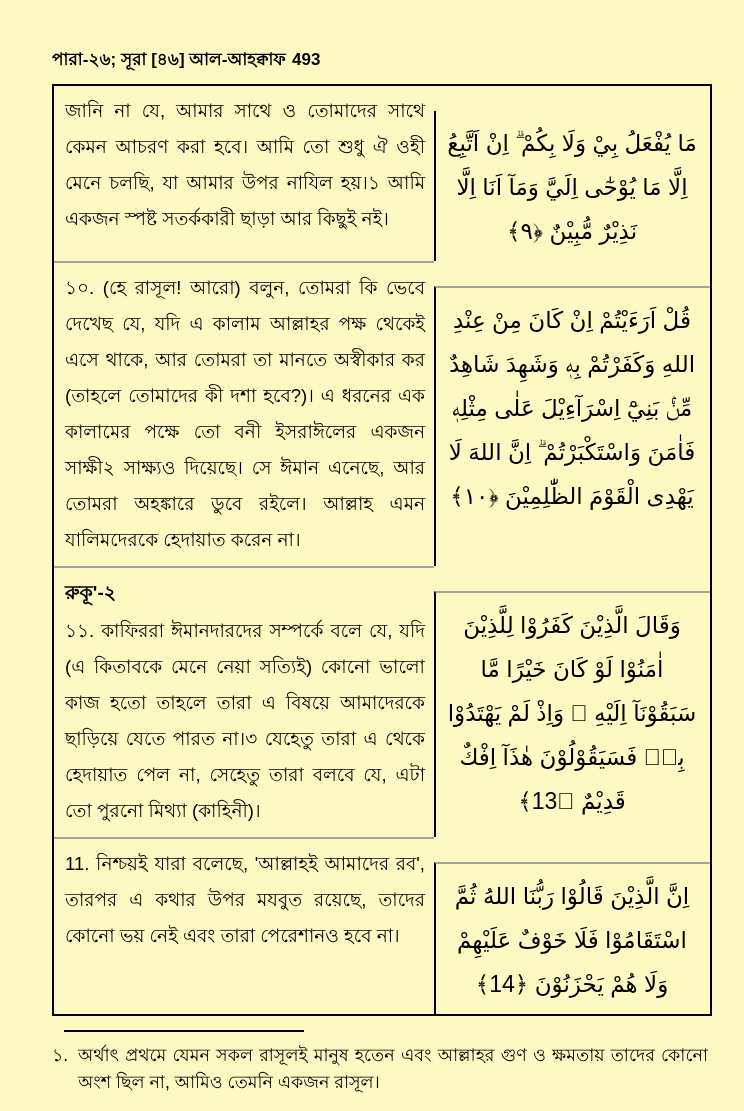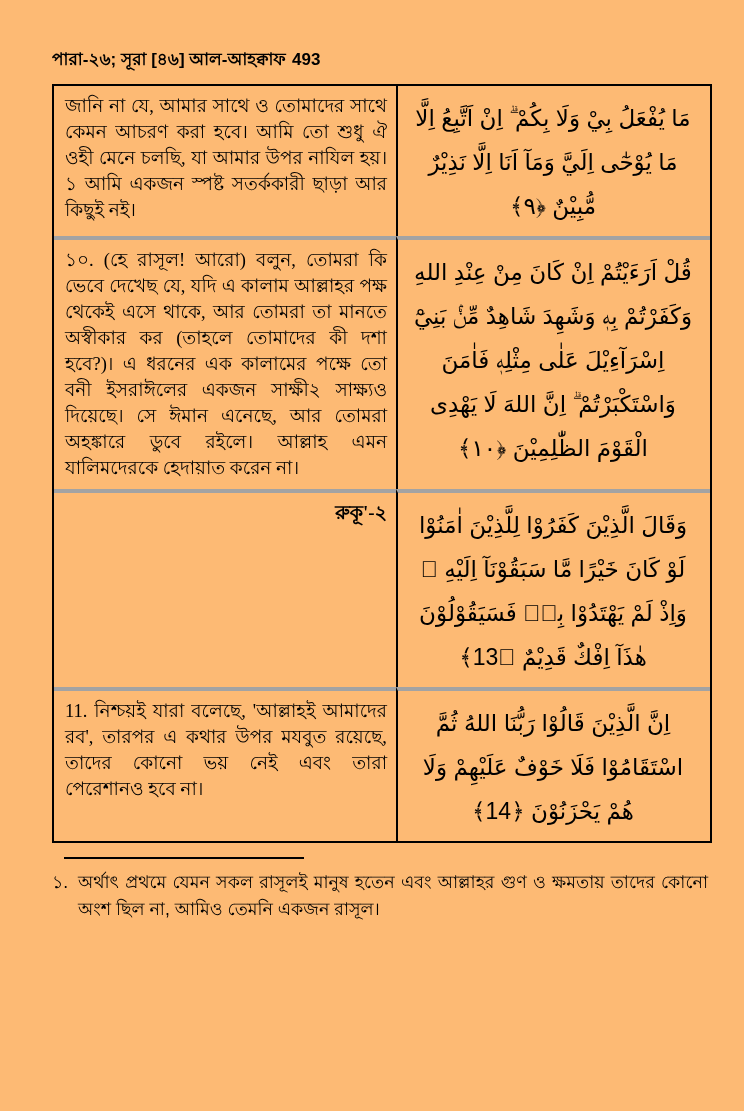--- a/index.html
+++ b/index.html
@@ -7,21 +7,21 @@
     padding: 0;
     background: #ffffff;
     font-family: "Liberation Sans", "DejaVu Sans", sans-serif;
     color: #000000;
   }
   .page {
     position: relative;
     width: 744px;
     height: 1111px;
     margin: 0 auto;
-    background: #fdba74;
+    background: #fef9c3;
     overflow: hidden;
     box-sizing: border-box;
     padding: 50px 36px 20px 52px;
   }
   
   .page-header {
     display: flex;
     align-items: baseline;
     font-size: 17px;
     font-weight: bold;
@@ -32,46 +32,46 @@
   .page-header .h-left  { width: 240px; text-align: left; }
   .page-header .h-page  { width: 100px; text-align: left; }
   .page-header .h-right { flex: 1; text-align: right; }
   
   .verse-table {
     border: 2px solid #000000;
     border-collapse: collapse;
     width: 100%;
   }
   .verse-row { }
-  .verse-row + .verse-row .cell { border-top: 4px solid #a3a3a3; }
+  .verse-row + .verse-row .cell { border-top: 2px solid #a3a3a3; }
   .row-inner { display: flex; align-items: stretch; }
   .cell {
     box-sizing: border-box;
     padding: 7px 9px 8px 11px;
   }
   .cell-bn {
-    width: 342px;
+    width: 380px;
     font-size: 18.5px;
-    line-height: 26px;
+    line-height: 36px;
     text-align: justify;
     font-weight: 500;
-    font-family: Liberation Serif, serif;
   }
   .cell-ar {
     flex: 1;
     border-left: 2px solid #000000;
     direction: rtl;
     font-size: 23px;
     line-height: 44px;
     text-align: center;
     padding: 10px 12px 8px 10px;
     font-weight: 500;
+    margin-top: 25px;
   }
   .ruku-heading {
-    text-align: right;
+    text-align: left;
     font-weight: bold;
     font-size: 19px;
     margin-bottom: 2px;
   }
   
   .footnote-separator {
     width: 240px;
     border: 0;
     border-top: 2.5px solid #000000;
     margin: 14px 0 10px 12px;
@@ -118,20 +118,21 @@
       <div class="row-inner">
         <div class="cell cell-bn">১০. (হে রাসূল! আরো) বলুন, তোমরা কি ভেবে দেখেছ যে, যদি এ কালাম আল্লাহর পক্ষ থেকেই এসে থাকে, আর তোমরা তা মানতে অস্বীকার কর (তাহলে তোমাদের কী দশা হবে?)। এ ধরনের এক কালামের পক্ষে তো বনী ইসরাঈলের একজন সাক্ষী২ সাক্ষ্যও দিয়েছে। সে ঈমান এনেছে, আর তোমরা অহঙ্কারে ডুবে রইলে। আল্লাহ এমন যালিমদেরকে হেদায়াত করেন না।</div>
         <div class="cell cell-ar" lang="ar">قُلْ اَرَءَيْتُمْ اِنْ كَانَ مِنْ عِنْدِ اللهِ وَكَفَرْتُمْ بِهٖ وَشَهِدَ شَاهِدٌ مِّنْۢ بَنِيْٓ اِسْرَآءِيْلَ عَلٰى مِثْلِهٖ فَاٰمَنَ وَاسْتَكْبَرْتُمْ ۗ اِنَّ اللهَ لَا يَهْدِى الْقَوْمَ الظّٰلِمِيْنَ ﴿١٠﴾</div>
       </div>
     </div>
 
     <div class="verse-row">
       <div class="row-inner">
         <div class="cell cell-bn">
           <div class="ruku-heading">রুকূ'-২</div>
+          <div>১১. কাফিররা ঈমানদারদের সম্পর্কে বলে যে, যদি (এ কিতাবকে মেনে নেয়া সত্যিই) কোনো ভালো কাজ হতো তাহলে তারা এ বিষয়ে আমাদেরকে ছাড়িয়ে যেতে পারত না।৩ যেহেতু তারা এ থেকে হেদায়াত পেল না, সেহেতু তারা বলবে যে, এটা তো পুরনো মিথ্যা (কাহিনী)।</div>
         </div>
         <div class="cell cell-ar" lang="ar">وَقَالَ الَّذِيْنَ كَفَرُوْا لِلَّذِيْنَ اٰمَنُوْا لَوْ كَانَ خَيْرًا مَّا سَبَقُوْنَآ اِلَيْهِ ۚ وَاِذْ لَمْ يَهْتَدُوْا بِهٖ فَسَيَقُوْلُوْنَ هٰذَآ اِفْكٌ قَدِيْمٌ ﴿13﴾</div>
       </div>
     </div>
 
     <div class="verse-row">
       <div class="row-inner">
       </div>
     </div>
 

